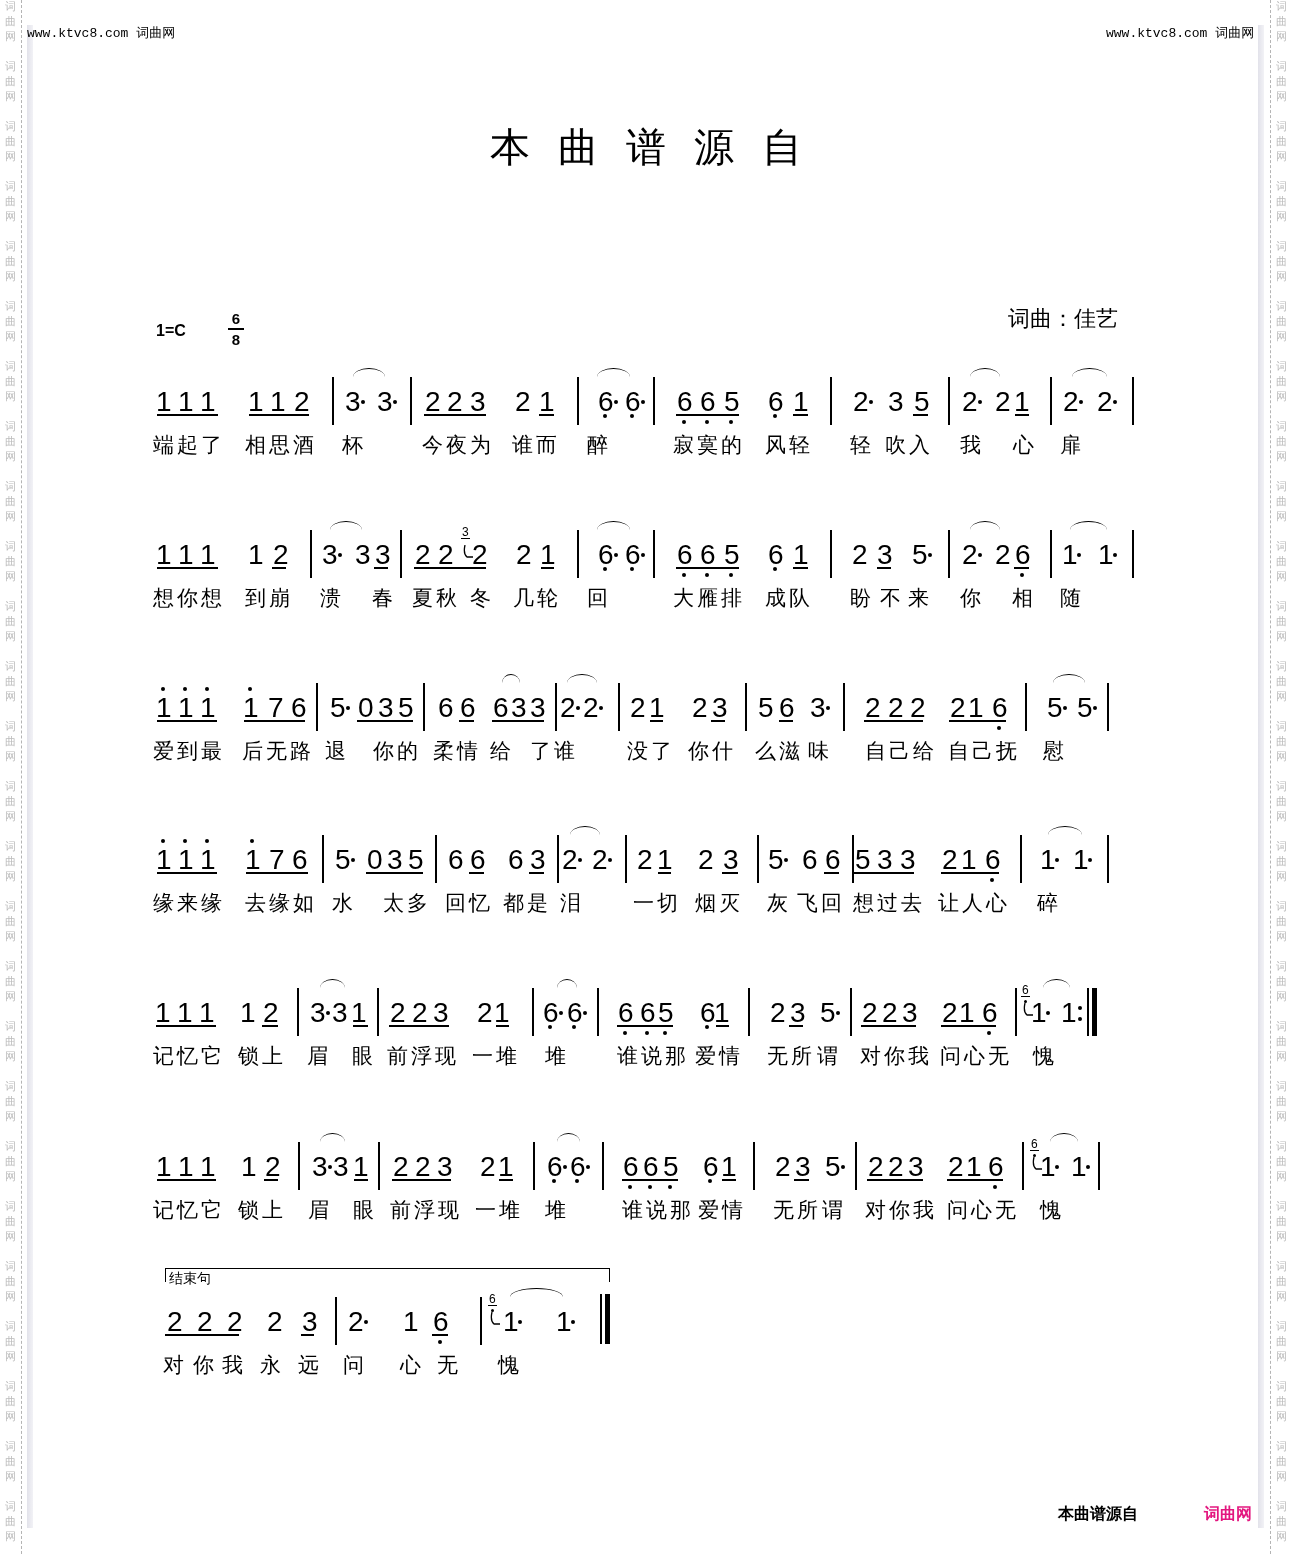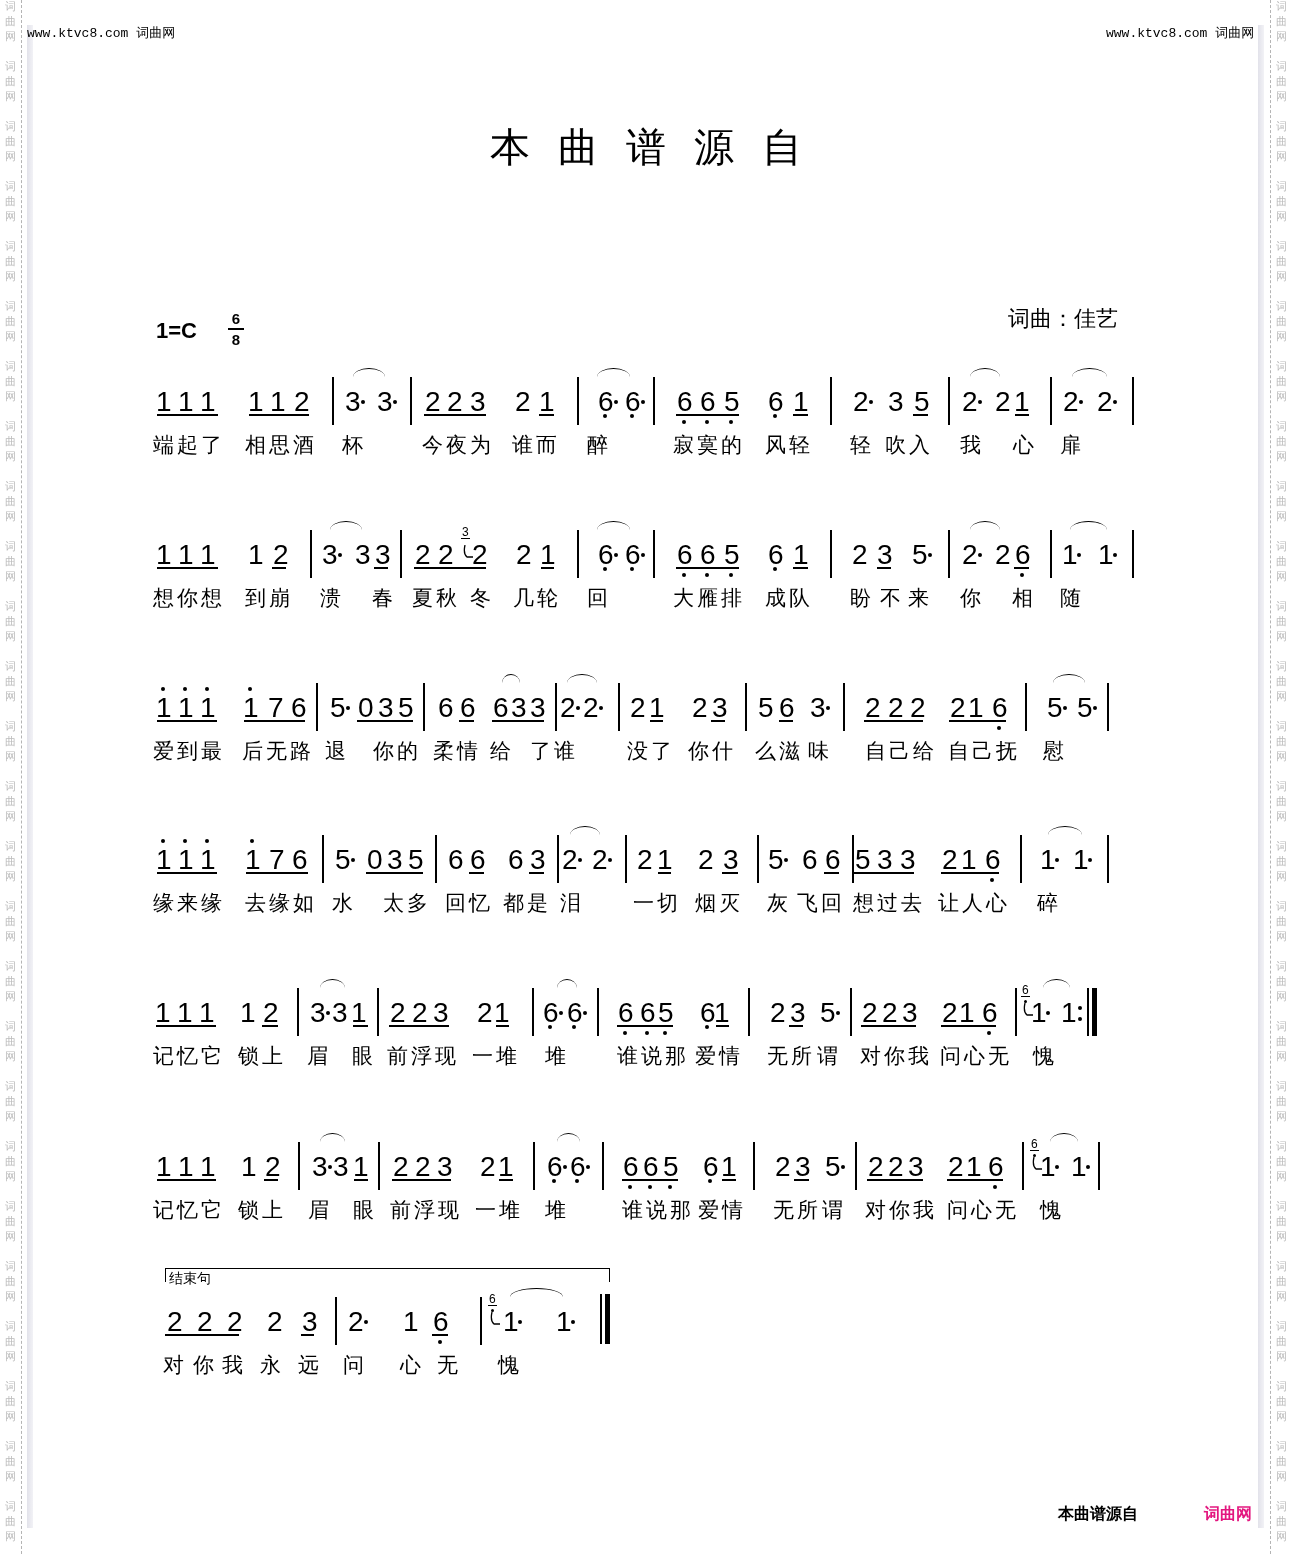--- a/index.html
+++ b/index.html
@@ -4,21 +4,21 @@
 <style>
   html,body{margin:0;padding:0;}
   body{width:1292px;height:1554px;position:relative;background:#fff;overflow:hidden;font-family:"Liberation Sans",sans-serif;color:#000;}
   .wm-strip{position:absolute;top:0;width:21px;height:1554px;}
   .wm-left{left:0;border-right:1px dashed #b4b4b4;}
   .wm-right{left:1270px;border-left:1px dashed #b4b4b4;}
   .wm-char{position:absolute;left:0;width:21px;text-align:center;font-size:11px;line-height:12px;color:#bcbcbc;font-family:"DejaVu Sans",sans-serif;}
   .page-shadow{position:absolute;top:25px;height:1503px;width:6px;background:linear-gradient(to right,#e2e2ea,#f2f2f6);}
   .hdr{position:absolute;top:26px;font-family:"Liberation Mono",monospace;font-size:13px;line-height:16px;white-space:nowrap;}
   .title{position:absolute;left:490px;top:124px;font-size:40px;line-height:46px;letter-spacing:28px;white-space:nowrap;font-family:"DejaVu Sans",sans-serif;}
-  .key{position:absolute;left:156px;top:319px;font-size:22px;line-height:24px;font-weight:bold;white-space:nowrap;}
+  .key{position:absolute;left:156px;top:319px;font-size:16px;line-height:24px;font-weight:bold;white-space:nowrap;}
   .timesig{position:absolute;left:228px;top:311px;width:16px;text-align:center;font-weight:bold;font-size:15px;line-height:16px;}
   .timesig .ts-line{height:2px;background:#000;margin:1px 0 2px 0;}
   .credits{position:absolute;left:1008px;top:306px;font-size:22px;line-height:26px;white-space:nowrap;font-family:"DejaVu Sans",sans-serif;}
   #score{position:absolute;left:0;top:0;width:1292px;height:1554px;}
   .note{position:absolute;font-size:28px;line-height:28px;font-family:"Liberation Sans",sans-serif;}
   .dot{position:absolute;width:4px;height:4px;border-radius:50%;background:#000;}
   .beam{position:absolute;height:2px;background:#000;}
   .bar{position:absolute;width:2px;background:#000;}
   .bar-thick{position:absolute;width:5px;background:#000;}
   .slur{position:absolute;height:9px;border-top:1.6px solid #000;border-radius:50% 50% 0 0 / 100% 100% 0 0;box-sizing:border-box;}

